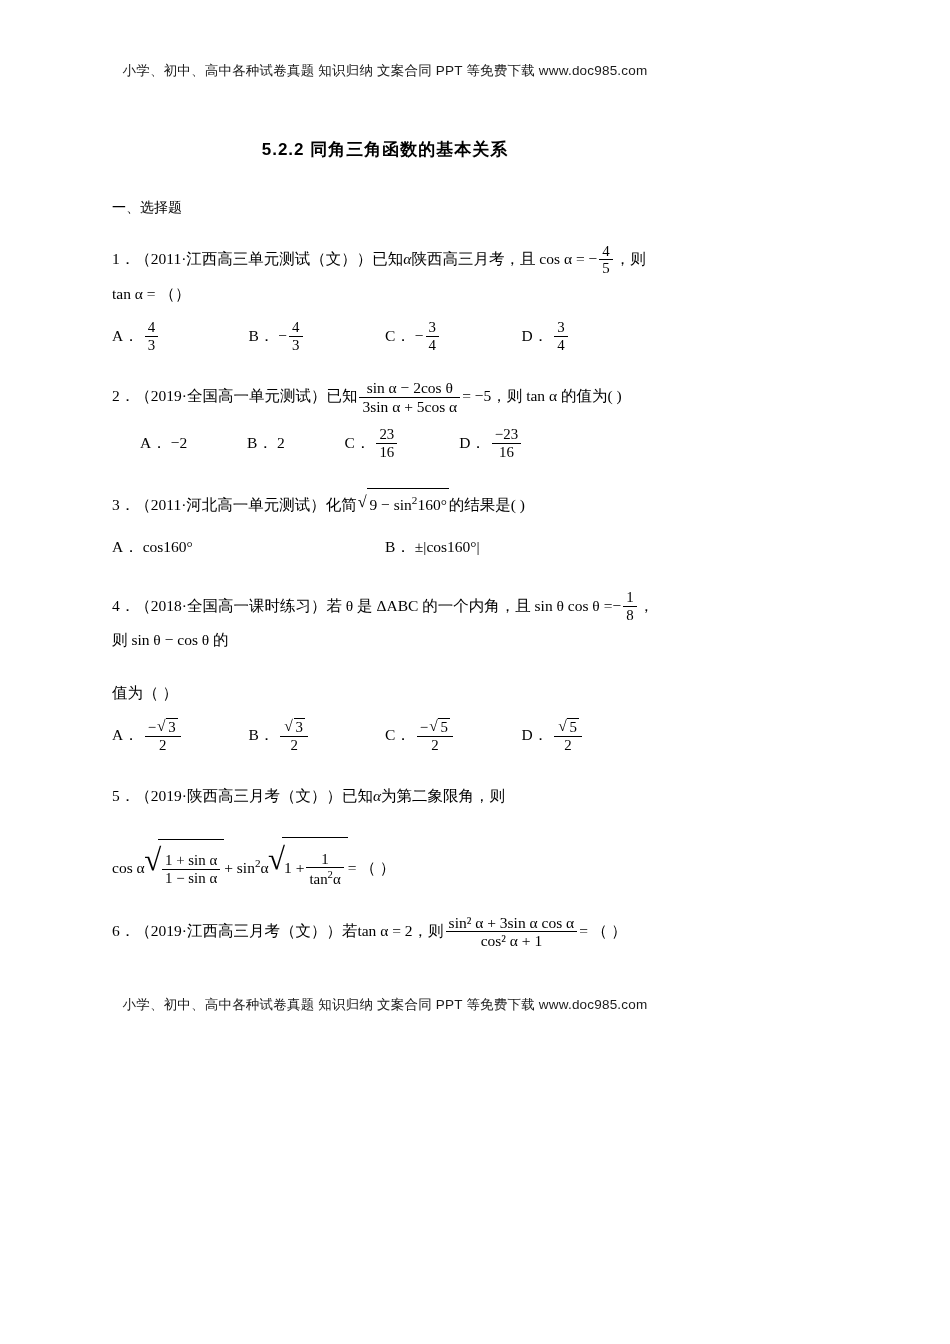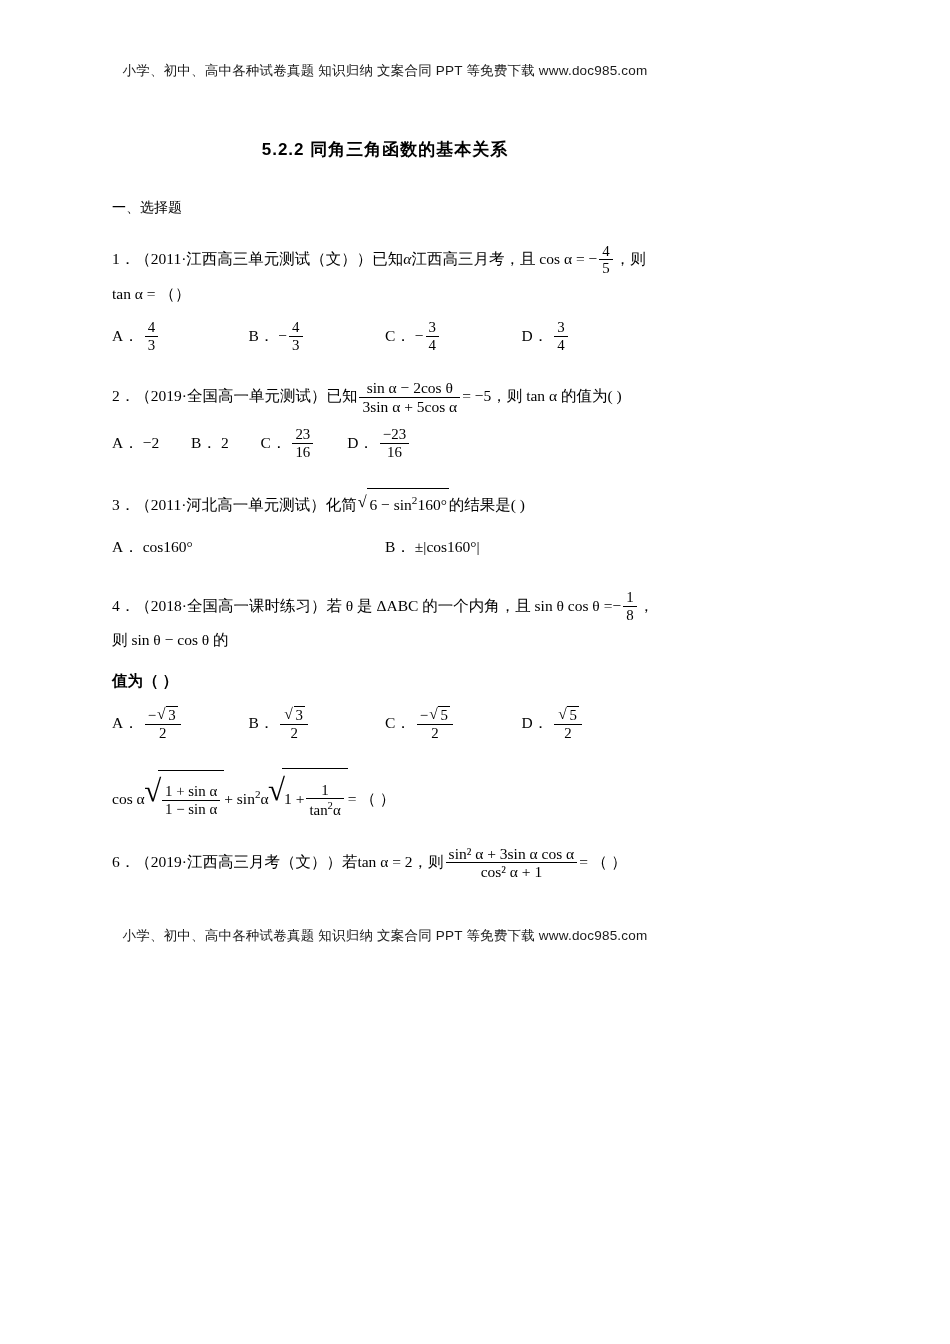--- a/index.html
+++ b/index.html
@@ -57,21 +57,21 @@
   }
   .opts {
     margin-top: 10px;
     display: flex;
     font-size: 15.5px;
     line-height: 2.2;
   }
   .opts.cols4 > .opt { width: 25%; }
   .opts.half > .opt { width: 50%; }
   .opts.tight { display: block; }
-  .opts.tight .opt { display: inline-block; margin-right: 28px; width: auto; }
+  .opts.tight .opt { display: inline-block; margin-right: 28px; width: auto; margin-left: 28px; }
   .opt {
     white-space: nowrap;
   }
   .opt-lbl { margin-right: 4px; }
 
   
   .math { font-family: "Liberation Serif", serif; font-style: normal; }
   .it { font-style: italic; }
   .frac {
     display: inline-block;
@@ -102,37 +102,37 @@
     display: inline-block;
     border-top: 1px solid #000;
     padding: 0 2px;
   }
   .sqbig { font-size: 1em; }
   .sqbig::before { font-size: 2.0em; top: -0.30em; left: -0.05em; }
   .sqbig { padding-left: 0.80em; }
   .sqbig > .rad { padding-top: 13px; }
   .sup { vertical-align: super; font-size: 0.72em; }
   .inline-frac-lg { font-size: 1.0em; }
-  .q-line { display: block; margin-top: 10px; font-weight: bold; }
+  .q-line { display: block; margin-top: 22px; }
   .bigexpr { margin-top: 26px; margin-bottom: 6px; font-size: 15.5px; }
 </style>
 </head>
 <body>
 
 <div class="page">
 
   <div class="hdr hdr-footer">小学、初中、高中各种试卷真题 知识归纳 文案合同 PPT 等免费下载    www.doc985.com</div>
 
   <div class="doc-title">5.2.2  同角三角函数的基本关系</div>
 
   <div class="section-label">一、选择题</div>
 
   <div class="q">
     <span class="q-stem">
-      <span>1．</span><span>（2011·江西高三单元测试（文））</span><span>已知</span><span class="it">α</span><span>江西高三月考，且</span>
+      <span>1．</span><span>（2011·江西高三单元测试（文））</span><span>已知</span><span class="it">α</span><span>陕西高三月考，且</span>
       <span class="math"><span>cos α</span> <span>= −</span><span class="frac"><span class="num">4</span><span class="den">5</span></span></span><span>，则 tan α = （）</span>
     </span>
     <div class="opts cols4">
       <div class="opt"><span class="opt-lbl">A．</span><span></span><span class="frac"><span class="num">4</span><span class="den">3</span></span></div>
       <div class="opt"><span class="opt-lbl">B．</span><span>−</span><span class="frac"><span class="num">4</span><span class="den">3</span></span></div>
       <div class="opt"><span class="opt-lbl">C．</span><span>−</span><span class="frac"><span class="num">3</span><span class="den">4</span></span></div>
       <div class="opt"><span class="opt-lbl">D．</span><span></span><span class="frac"><span class="num">3</span><span class="den">4</span></span></div>
     </div>
   </div>
 
@@ -143,21 +143,21 @@
     <div class="opts tight">
       <div class="opt"><span class="opt-lbl">A．</span><span>−2</span></div>
       <div class="opt"><span class="opt-lbl">B．</span><span>2</span></div>
       <div class="opt"><span class="opt-lbl">C．</span><span class="frac"><span class="num">23</span><span class="den">16</span></span></div>
       <div class="opt"><span class="opt-lbl">D．</span><span class="frac"><span class="num">−23</span><span class="den">16</span></span></div>
     </div>
   </div>
 
   <div class="q">
     <span class="q-stem">
-      <span>3．</span><span>（2011·河北高一单元测试）</span><span>化简</span><span class="sq"><span class="rad"><span>6 − sin</span><span class="sup">2</span><span>160°</span></span></span><span>的结果是(    )</span>
+      <span>3．</span><span>（2011·河北高一单元测试）</span><span>化简</span><span class="sq"><span class="rad"><span>9 − sin</span><span class="sup">2</span><span>160°</span></span></span><span>的结果是(    )</span>
     </span>
     <div class="opts half">
       <div class="opt"><span class="opt-lbl">A．</span><span>cos160°</span></div>
       <div class="opt"><span class="opt-lbl">B．</span><span>±|cos160°|</span></div>
     </div>
   </div>
 
   <div class="q">
     <span class="q-stem">
       <span>4．</span><span>（2018·全国高一课时练习）</span><span>若 θ 是 ΔABC 的一个内角，且</span>
@@ -166,20 +166,23 @@
     <span class="q-line">值为（  ）</span>
     <div class="opts cols4">
       <div class="opt"><span class="opt-lbl">A．</span><span class="frac"><span class="num"><span>−</span><span class="sq"><span class="rad">3</span></span></span><span class="den">2</span></span></div>
       <div class="opt"><span class="opt-lbl">B．</span><span class="frac"><span class="num"><span></span><span class="sq"><span class="rad">3</span></span></span><span class="den">2</span></span></div>
       <div class="opt"><span class="opt-lbl">C．</span><span class="frac"><span class="num"><span>−</span><span class="sq"><span class="rad">5</span></span></span><span class="den">2</span></span></div>
       <div class="opt"><span class="opt-lbl">D．</span><span class="frac"><span class="num"><span></span><span class="sq"><span class="rad">5</span></span></span><span class="den">2</span></span></div>
     </div>
   </div>
 
   <div class="q">
+    <span class="q-stem">
+      <span>5．</span><span>（2019·陕西高三月考（文））</span><span>已知</span><span class="it">α</span><span>为第二象限角，则</span>
+    </span>
     <div class="bigexpr">
       <span>cos α</span><span class="sq sqbig"><span class="rad"><span class="frac"><span class="num">1 + sin α</span><span class="den">1 − sin α</span></span></span></span><span>+ sin</span><span class="sup">2</span><span>α</span><span class="sq sqbig"><span class="rad"><span>1 +</span><span class="frac"><span class="num">1</span><span class="den"><span>tan</span><span class="sup">2</span><span>α</span></span></span></span></span><span>=  （        ）</span>
     </div>
   </div>
 
   <div class="q">
     <span class="q-stem">
       <span>6．</span><span>（2019·江西高三月考（文））</span><span>若</span><span>tan α = 2</span><span>，则</span><span class="frac inline-frac-lg"><span class="num">sin² α + 3sin α cos α</span><span class="den">cos² α + 1</span></span><span>=  （      ）</span>
     </span>
   </div>

